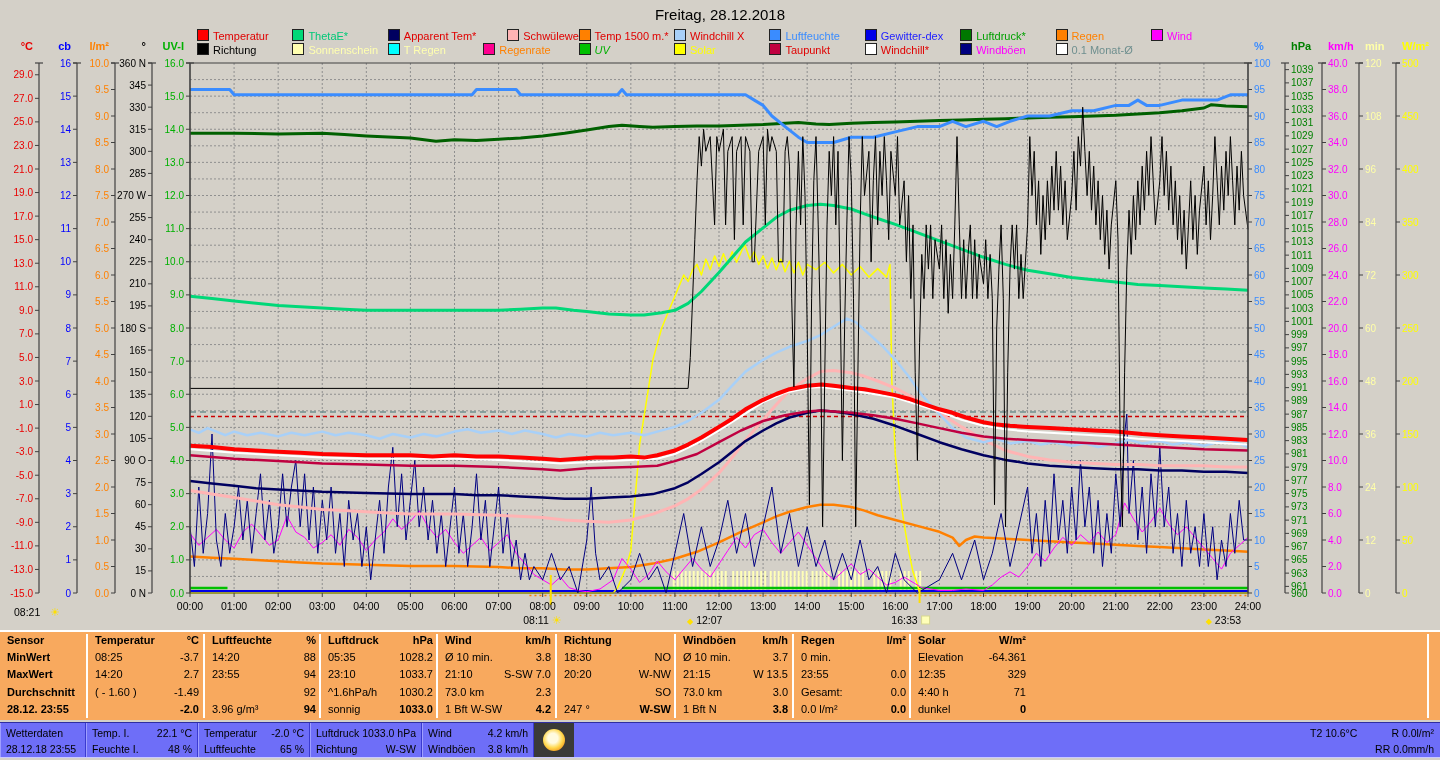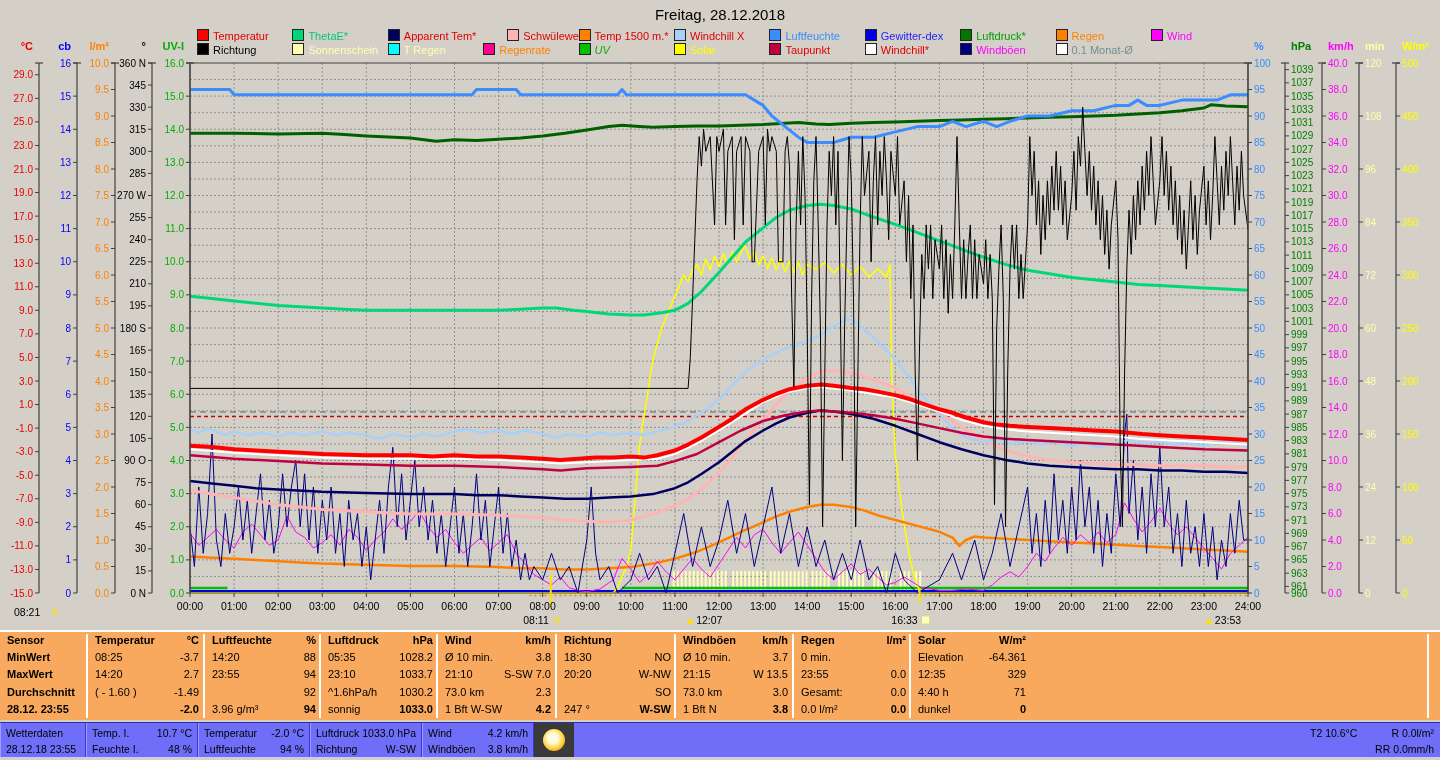--- a/index.html
+++ b/index.html
@@ -931,35 +931,35 @@
             <span></span>
           </div>
           <div class="sline">
             <span>28.12.18 23:55</span>
             <span></span>
           </div>
         </div>
         <div class="sbox" style="width: 112px;">
           <div class="sline">
             <span>Temp. I.</span>
-            <span>10.7 °C</span>
+            <span>22.1 °C</span>
           </div>
           <div class="sline">
             <span>Feuchte I.</span>
             <span>48 %</span>
           </div>
         </div>
         <div class="sbox" style="width: 112px;">
           <div class="sline">
             <span>Temperatur</span>
             <span>-2.0 °C</span>
           </div>
           <div class="sline">
             <span>Luftfeuchte</span>
-            <span>94 %</span>
+            <span>65 %</span>
           </div>
         </div>
         <div class="sbox" style="width: 112px;">
           <div class="sline">
             <span>Luftdruck</span>
             <span>1033.0 hPa</span>
           </div>
           <div class="sline">
             <span>Richtung</span>
             <span>W-SW</span>

